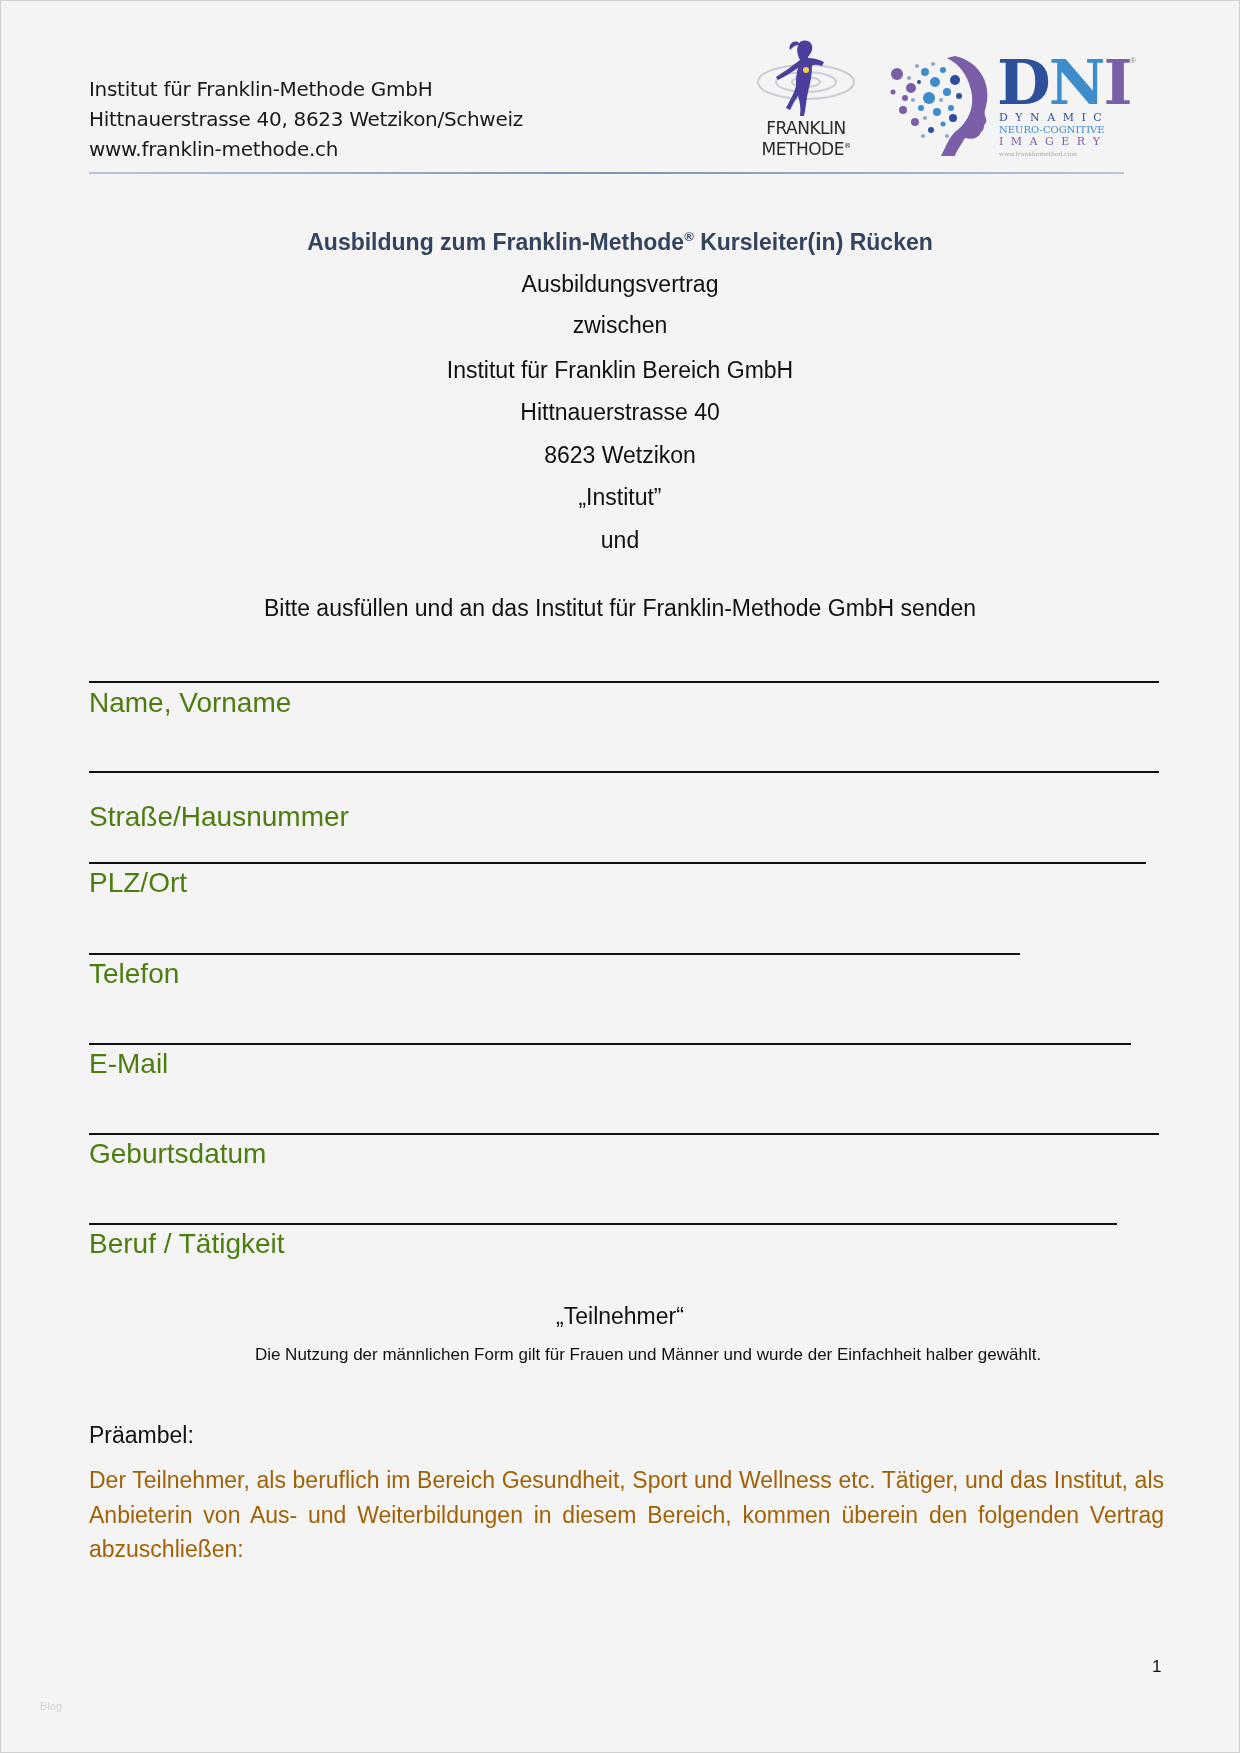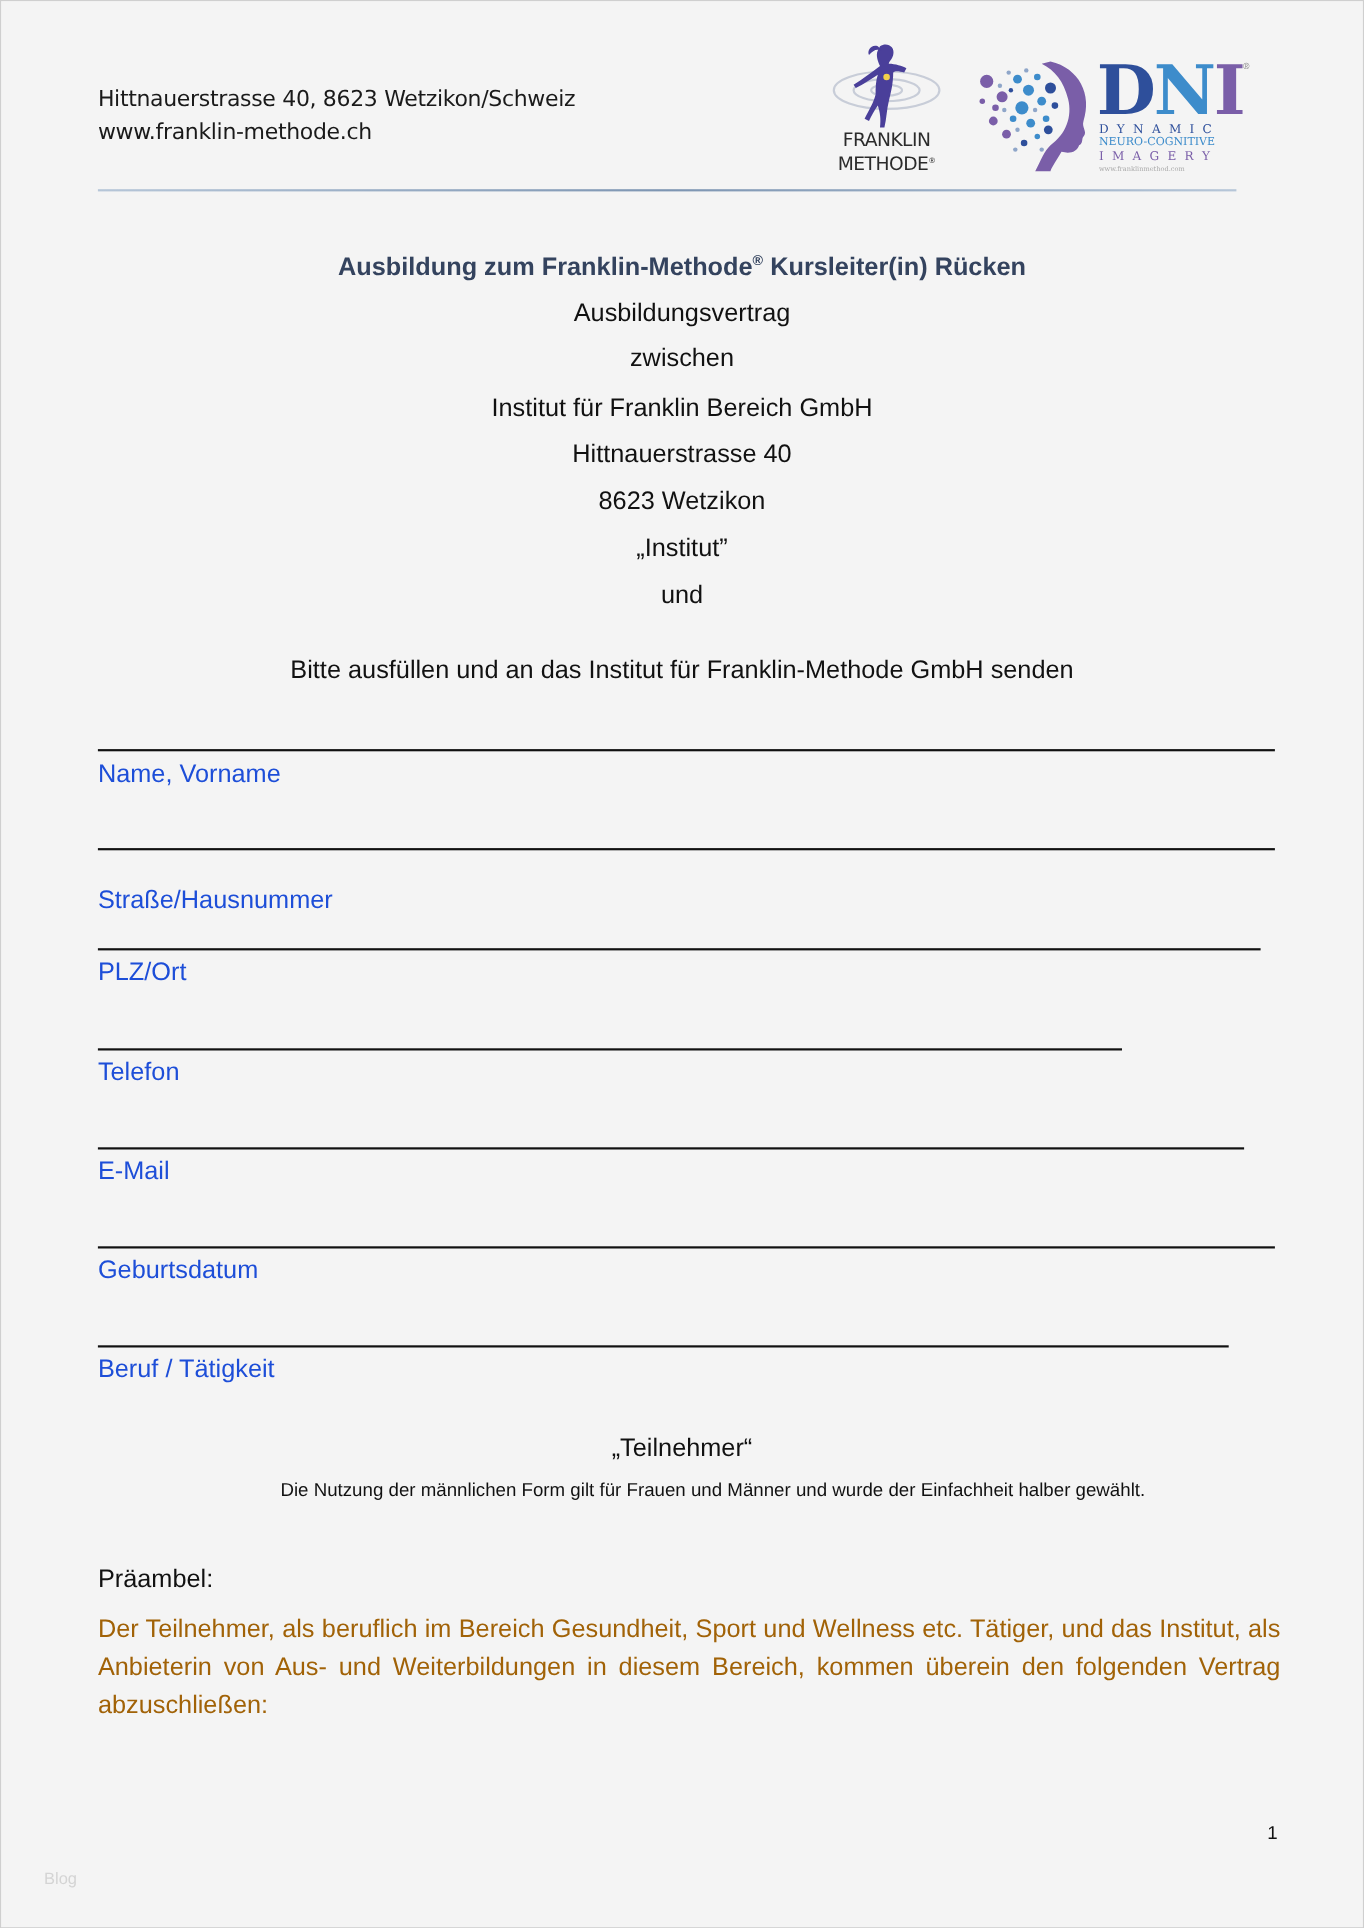--- a/index.html
+++ b/index.html
@@ -44,38 +44,39 @@
   }
   .center-line {
     left: 0; width: 1240px; text-align: center; white-space: nowrap;
     font-size: 23px; line-height: 28px; color: #111;
   }
   .title {
     color: #34435e; font-weight: bold; font-size: 23px;
   }
   .title sup { font-size: 13px; font-weight: bold; vertical-align: 9px; line-height: 0; }
   .field-line { left: 89px; height: 2px; background: #111; }
-  .field-label { left: 89px; font-size: 23px; line-height: 28px; color: #1d4ed8; white-space: nowrap; }
+  .field-label { left: 89px; font-size: 28px; line-height: 28px; color: #4d7c0f; white-space: nowrap; }
   .disclaimer {
     left: 0; width: 1240px; text-align: center; font-size: 17px; line-height: 22px; color: #111;
   }
   .preamble-title { left: 89px; font-size: 23px; line-height: 28px; }
   .preamble-text {
     left: 89px; width: 1075px; font-size: 23px; line-height: 34.5px;
     text-align: justify; color: #a16207;
   }
   .page-number { left: 1152px; top: 1657px; font-size: 17px; color: #111; }
-  .watermark { left: 40px; top: 1700px; font-size: 15px; color: #d4d4d4; text-align: right; }
+  .watermark { left: 40px; top: 1700px; font-size: 11px; color: #d4d4d4; text-align: right; }
 </style>
 </head>
 <body>
 
 <div class="page-border"></div>
 
 <div class="abs header-text">
+  <div>Institut für Franklin-Methode GmbH</div>
   <div>Hittnauerstrasse 40, 8623 Wetzikon/Schweiz</div>
   <div>www.franklin-methode.ch</div>
 </div>
 
 <div class="abs logo-franklin">
   <svg width="116" height="86" viewBox="0 0 116 86">
     <ellipse cx="58" cy="46" rx="48" ry="17" fill="none" stroke="#c8cdd8" stroke-width="2"></ellipse>
     <ellipse cx="58" cy="46" rx="30" ry="10" fill="none" stroke="#c8cdd8" stroke-width="2"></ellipse>
     <ellipse cx="58" cy="46" rx="14" ry="5" fill="none" stroke="#c8cdd8" stroke-width="2"></ellipse>
     <path d="M52 6 C58 2 66 6 64 14 C63 18 60 20 60 22 C66 22 72 24 76 26 L74 30 C70 29 66 28 64 30

